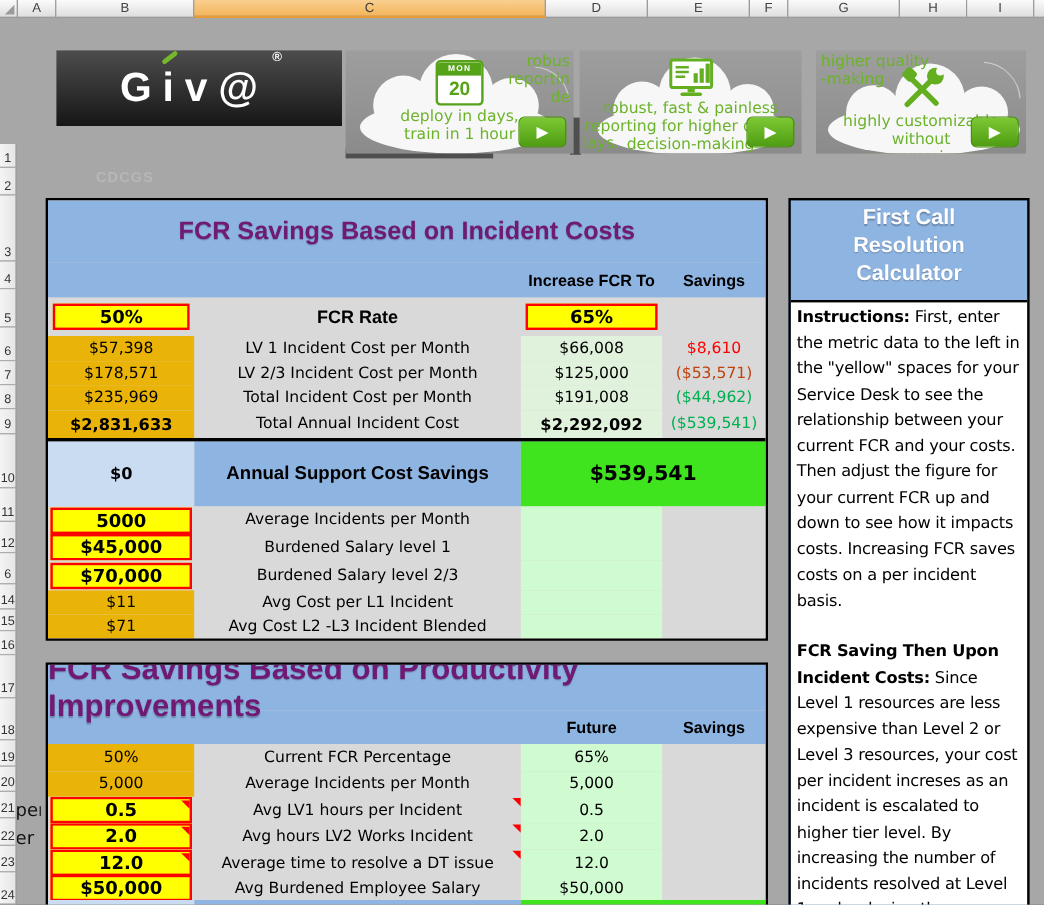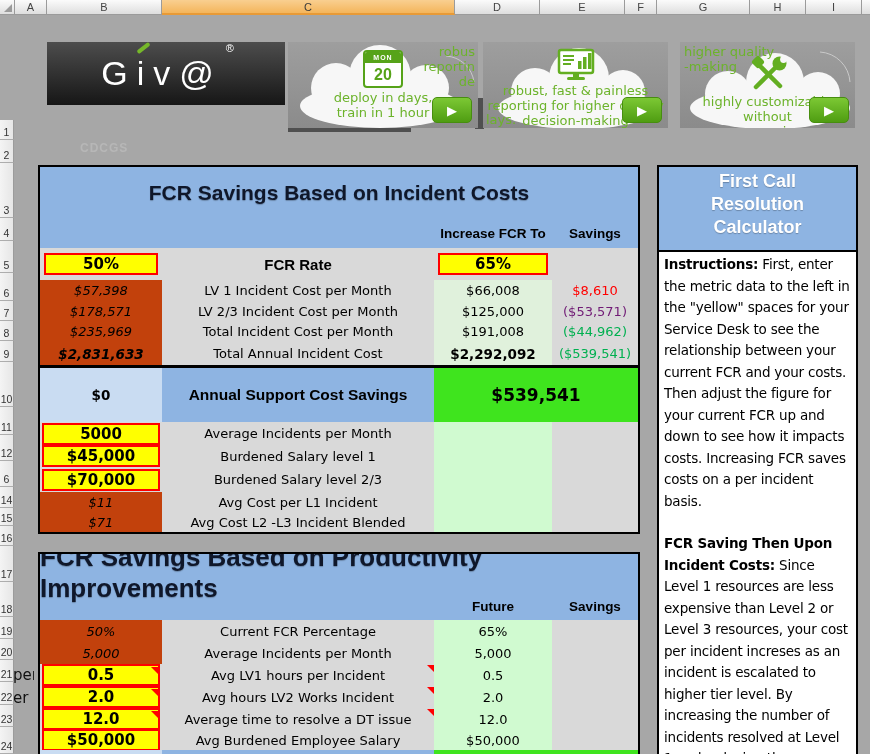--- a/index.html
+++ b/index.html
@@ -12,21 +12,21 @@
       display:flex;align-items:center;justify-content:center;}
   .ch.sel{background:linear-gradient(#F9CF90,#F4B55B);border-bottom:2px solid #E89A36;color:#3a3a3a;}
   .corner{position:relative;}
   .corner:after{content:"";position:absolute;right:2px;bottom:2px;border-left:8px solid transparent;border-bottom:8px solid #9B9B9B;}
   .rh{position:absolute;left:0;width:14px;box-sizing:border-box;background:linear-gradient(90deg,#F4F4F4,#E6E6E6);
       border-right:1px solid #9B9B9B;border-bottom:1px solid #ADADAD;font:10.5px "Liberation Sans",sans-serif;color:#333;
       display:flex;align-items:flex-end;justify-content:center;padding-bottom:1px;z-index:39;}
   
   .logo{position:absolute;left:47px;top:42px;width:238px;height:63px;background:linear-gradient(#4D4D4D,#161616);
         display:flex;align-items:center;justify-content:center;z-index:5;}
-  .logo .wordmark{color:#FFF;font-family:"Liberation Sans",sans-serif;font-size:34px;letter-spacing:9px;font-weight:400;}
+  .logo .wordmark{color:#FFF;font-family:"Liberation Sans",sans-serif;font-size:34px;letter-spacing:9px;font-weight:700;}
   .logo .li{position:relative;}
   .logo .accent{position:absolute;left:-1px;top:-8px;width:15px;height:4px;background:#76B82A;border-radius:2px;transform:rotate(-38deg);}
   .logo .reg{font-size:11px;color:#FFF;vertical-align:top;position:relative;top:-12px;left:3px;letter-spacing:0;}
   .tile{position:absolute;top:42px;height:86px;background:linear-gradient(#9E9E9E,#8B8B8B);overflow:hidden;z-index:4;}
   .tile svg.cloud{position:absolute;left:0;top:0;width:100%;height:100%;}
   .tile .txt{position:absolute;left:0;right:0;text-align:center;color:#6CB32B;font-size:13px;line-height:15px;}
   .tile .frag{position:absolute;color:#6CB32B;font-size:13px;line-height:15px;}
   .play{position:absolute;right:6px;bottom:5px;width:40px;height:26px;border-radius:5px;
         background:linear-gradient(#7CC834,#4F9D12);border:1px solid #478E0F;box-sizing:border-box;
         display:flex;align-items:center;justify-content:center;color:#FFF;font-size:13px;}
@@ -36,23 +36,23 @@
        display:flex;align-items:center;justify-content:center;letter-spacing:1px;}
   .cal .calday{height:23px;display:flex;align-items:center;justify-content:center;color:#56A319;
        font:bold 16px "Liberation Sans",sans-serif;}
   .darkstrip{position:absolute;background:#4F4F4F;z-index:3;}
   .watermark{position:absolute;left:80px;top:141px;font:bold 12px "Liberation Sans",sans-serif;color:#B7B7B7;letter-spacing:1px;z-index:2;}
   
   .tbl{position:absolute;left:38px;width:602px;border:2px solid #000;box-sizing:border-box;background:#D9D9D9;z-index:10;overflow:hidden;}
   .trow{display:flex;}
   .cell{box-sizing:border-box;display:flex;align-items:center;justify-content:center;font-size:13px;color:#000;overflow:hidden;white-space:nowrap;}
   .cb{width:122px;}.cc{width:272px;}.cd{width:118px;}.ce{width:86px;}.cde{width:204px;}
-  .bgB{background:#c2410c;font-style:italic;}.bgB2{background:#C9DCF2;}.bgGray{background:#D9D9D9;}
+  .bgB{background:#eab308;}.bgB2{background:#C9DCF2;}.bgGray{background:#D9D9D9;}
   .bgPG{background:#E0F1DC;}.bgSG{background:#D0FAD0;}.bgBlue{background:#8EB4E2;}.bgGreen{background:#3FE41E;}
-  .titleRow{background:#8EB4E2;color:#0f172a;font-family:"Liberation Sans",sans-serif;font-weight:bold;font-size:21px;
+  .titleRow{background:#8EB4E2;color:#701a75;font-family:"Liberation Sans",sans-serif;font-weight:bold;font-size:21px;
             display:flex;align-items:center;justify-content:center;text-shadow:0 1px 1px rgba(0,0,0,.25);}
   .subhdr{background:#8EB4E2;display:flex;font-family:"Liberation Sans",sans-serif;font-weight:bold;font-size:14px;color:#000;}
   .subhdr .cell{font-family:"Liberation Sans",sans-serif;font-weight:bold;font-size:13.5px;}
   .leftlab{justify-content:flex-start;padding-left:16px;margin-top:40px;}
   .ybox{flex:1;margin:2px 4px;background:#FFFF00;border:2px solid #FF0000;display:flex;align-items:center;justify-content:center;
         font-weight:bold;font-size:15px;box-sizing:border-box;position:relative;}
   .bold{font-weight:bold;}
   .divider{height:3px;background:#000;}
   .rel{position:relative;}
   .tri{position:absolute;right:0;top:1px;width:0;height:0;border-top:7px solid #F00;border-left:7px solid transparent;}
@@ -229,21 +229,21 @@
     <div class="trow" style="height:21px">
       <div class="cell cb bgB">$57,398</div>
       <div class="cell cc bgGray">LV 1 Incident Cost per Month</div>
       <div class="cell cd bgPG">$66,008</div>
       <div class="cell ce bgGray" style="color: rgb(255, 0, 0);">$8,610</div>
     </div>
     <div class="trow" style="height:20px">
       <div class="cell cb bgB">$178,571</div>
       <div class="cell cc bgGray">LV 2/3 Incident Cost per Month</div>
       <div class="cell cd bgPG">$125,000</div>
-      <div class="cell ce bgGray" style="color: #701a75;">($53,571)</div>
+      <div class="cell ce bgGray" style="color: #c2410c;">($53,571)</div>
     </div>
     <div class="trow" style="height:21px">
       <div class="cell cb bgB">$235,969</div>
       <div class="cell cc bgGray">Total Incident Cost per Month</div>
       <div class="cell cd bgPG">$191,008</div>
       <div class="cell ce bgGray" style="color: rgb(0, 176, 80);">($44,962)</div>
     </div>
     <div class="trow" style="height:23px">
       <div class="cell cb bgB bold" style="font-size:13.5px">$2,831,633</div>
       <div class="cell cc bgGray">Total Annual Incident Cost</div>

